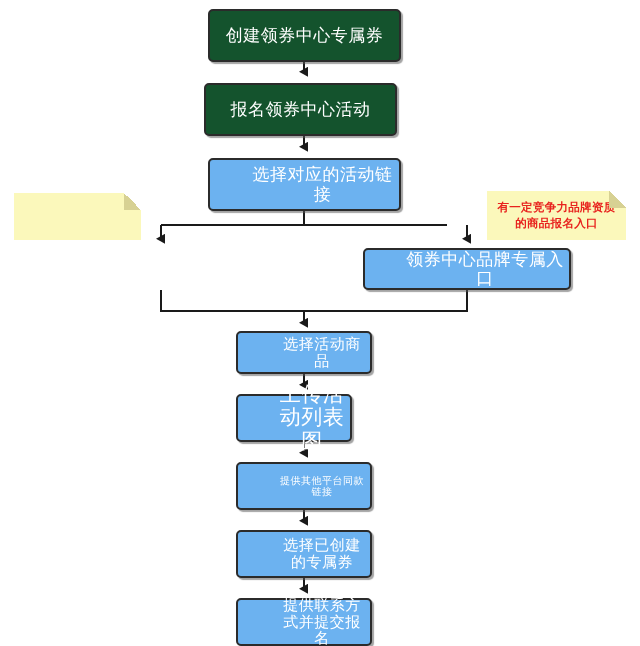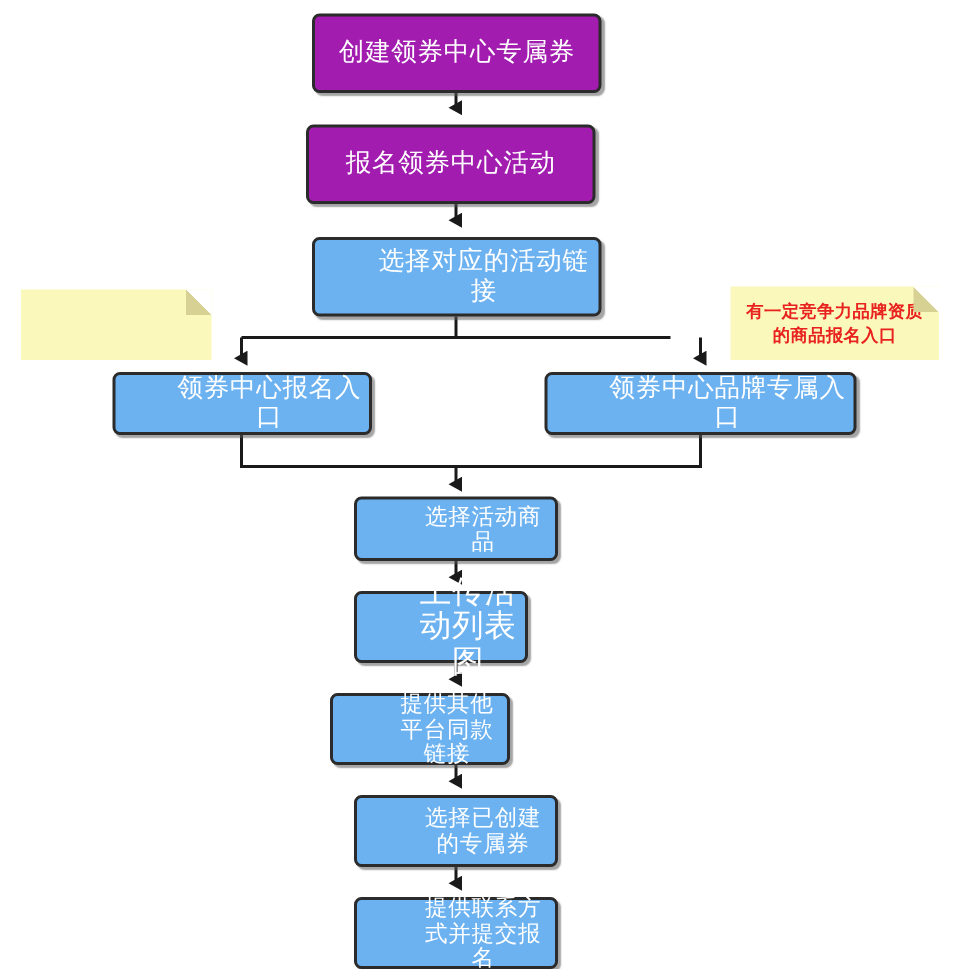--- a/index.html
+++ b/index.html
@@ -37,21 +37,21 @@
     text-align: center;
     border: 2px solid #2b2b2b;
     border-radius: 5px;
     color: #ffffff;
     line-height: 1.12;
     letter-spacing: 0.5px;
     box-shadow: 2px 2px 1px rgba(90,90,90,0.55);
     z-index: 3;
   }
   .node.red {
-    background: #a21caf;
+    background: #14532d;
   }
   .node.blue {
     background: #6cb2f0;
     padding-left: 36px;
   }
   .node .label {
     display: block;
     padding: 0 4px;
   }
   .note {
@@ -127,37 +127,34 @@
   </div>
 
   <div class="node red" id="n2" style="left:204px; top:83px; width:193px; height:53px; font-size:17px;">
     <span class="label">报名领券中心活动</span>
   </div>
 
   <div class="node blue" id="n3" style="left:208px; top:158px; width:193px; height:53px; font-size:17px;">
     <span class="label">选择对应的活动链接</span>
   </div>
 
-  <div class="node blue" id="n4" style="left:75px; top:248px; width:173px; height:42px; font-size:17px;">
-    <span class="label">领券中心报名入口</span>
-  </div>
 
   <div class="node blue" id="n5" style="left:363px; top:248px; width:208px; height:42px; font-size:17px;">
     <span class="label">领券中心品牌专属入口</span>
   </div>
 
   <div class="node blue" id="n6" style="left:236px; top:331px; width:136px; height:43px; font-size:15px;">
     <span class="label">选择活动商品</span>
   </div>
 
   <div class="node blue" id="n7" style="left:236px; top:394px; width:116px; height:48px; font-size:21px;">
     <span class="label">上传活动列表图</span>
   </div>
 
-  <div class="node blue" id="n8" style="left:220px; top:462px; width:120px; height:48px; font-size:15px;">
+  <div class="node blue" id="n8" style="left:236px; top:462px; width:136px; height:48px; font-size:10px;">
     <span class="label">提供其他平台同款链接</span>
   </div>
 
   <div class="node blue" id="n10" style="left:236px; top:598px; width:136px; height:48px; font-size:15px;">
     <span class="label">提供联系方式并提交报名</span>
   </div>
 
   <div class="node blue" id="n9" style="left:236px; top:530px; width:136px; height:48px; font-size:15px;">
     <span class="label">选择已创建的专属券</span>
   </div>

